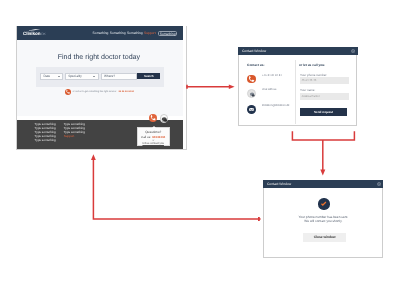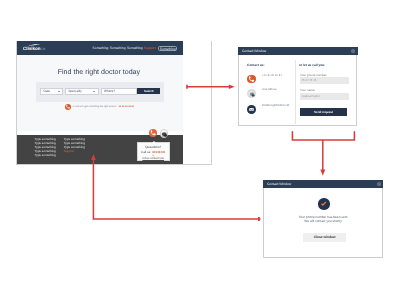--- a/index.html
+++ b/index.html
@@ -1,21 +1,21 @@
 <!DOCTYPE html>
 <html><head>
 <meta charset="utf-8">
 <title>Flow</title>
 <style>
   html,body{margin:0;padding:0;}
   body{width:400px;height:300px;background:#ffffff;font-family:"Liberation Sans",sans-serif;overflow:hidden;position:relative;-webkit-font-smoothing:antialiased;text-rendering:geometricPrecision;}
   .screen{position:absolute;background:#fff;box-sizing:border-box;}
 
   
-  #home{left:16px;top:41px;width:196px;height:124px;border:0.8px solid #cfcfcf;border-top:none;box-sizing:border-box;overflow:hidden;}
+  #home{left:16px;top:26px;width:171px;height:124px;border:0.8px solid #cfcfcf;border-top:none;box-sizing:border-box;overflow:hidden;}
   .hdr{position:absolute;left:-0.8px;top:0;width:167px;height:14px;background:#2b3e55;}
   .logo{position:absolute;left:6.7px;top:3.3px;}
   .logo-swoosh{position:absolute;left:3px;top:0.2px;width:16.1px;height:2.4px;}
   .logo-word{position:absolute;left:0px;top:2.4px;font-size:4.6px;font-weight:700;color:#fff;letter-spacing:-0.05px;line-height:4.6px;white-space:nowrap;}
   .logo-sub{font-size:3.4px;font-weight:400;color:#8e9bab;letter-spacing:0;padding-left:0.5px;}
   .nav{position:absolute;left:76.4px;top:4.7px;height:5.8px;display:flex;align-items:center;gap:1.4px;}
   .nav a{font-size:3.3px;color:#e9edf1;text-decoration:none;line-height:5.8px;white-space:nowrap;}
   .nav a.support{color:#e0643c;}
   .nav .cta{font-size:3.3px;color:#e9edf1;border:0.5px solid #97a2b0;border-radius:1.6px;padding:0;line-height:5.8px;height:5.8px;white-space:nowrap;margin-left:1.2px;box-sizing:border-box;width:18.9px;text-align:center;}
 

